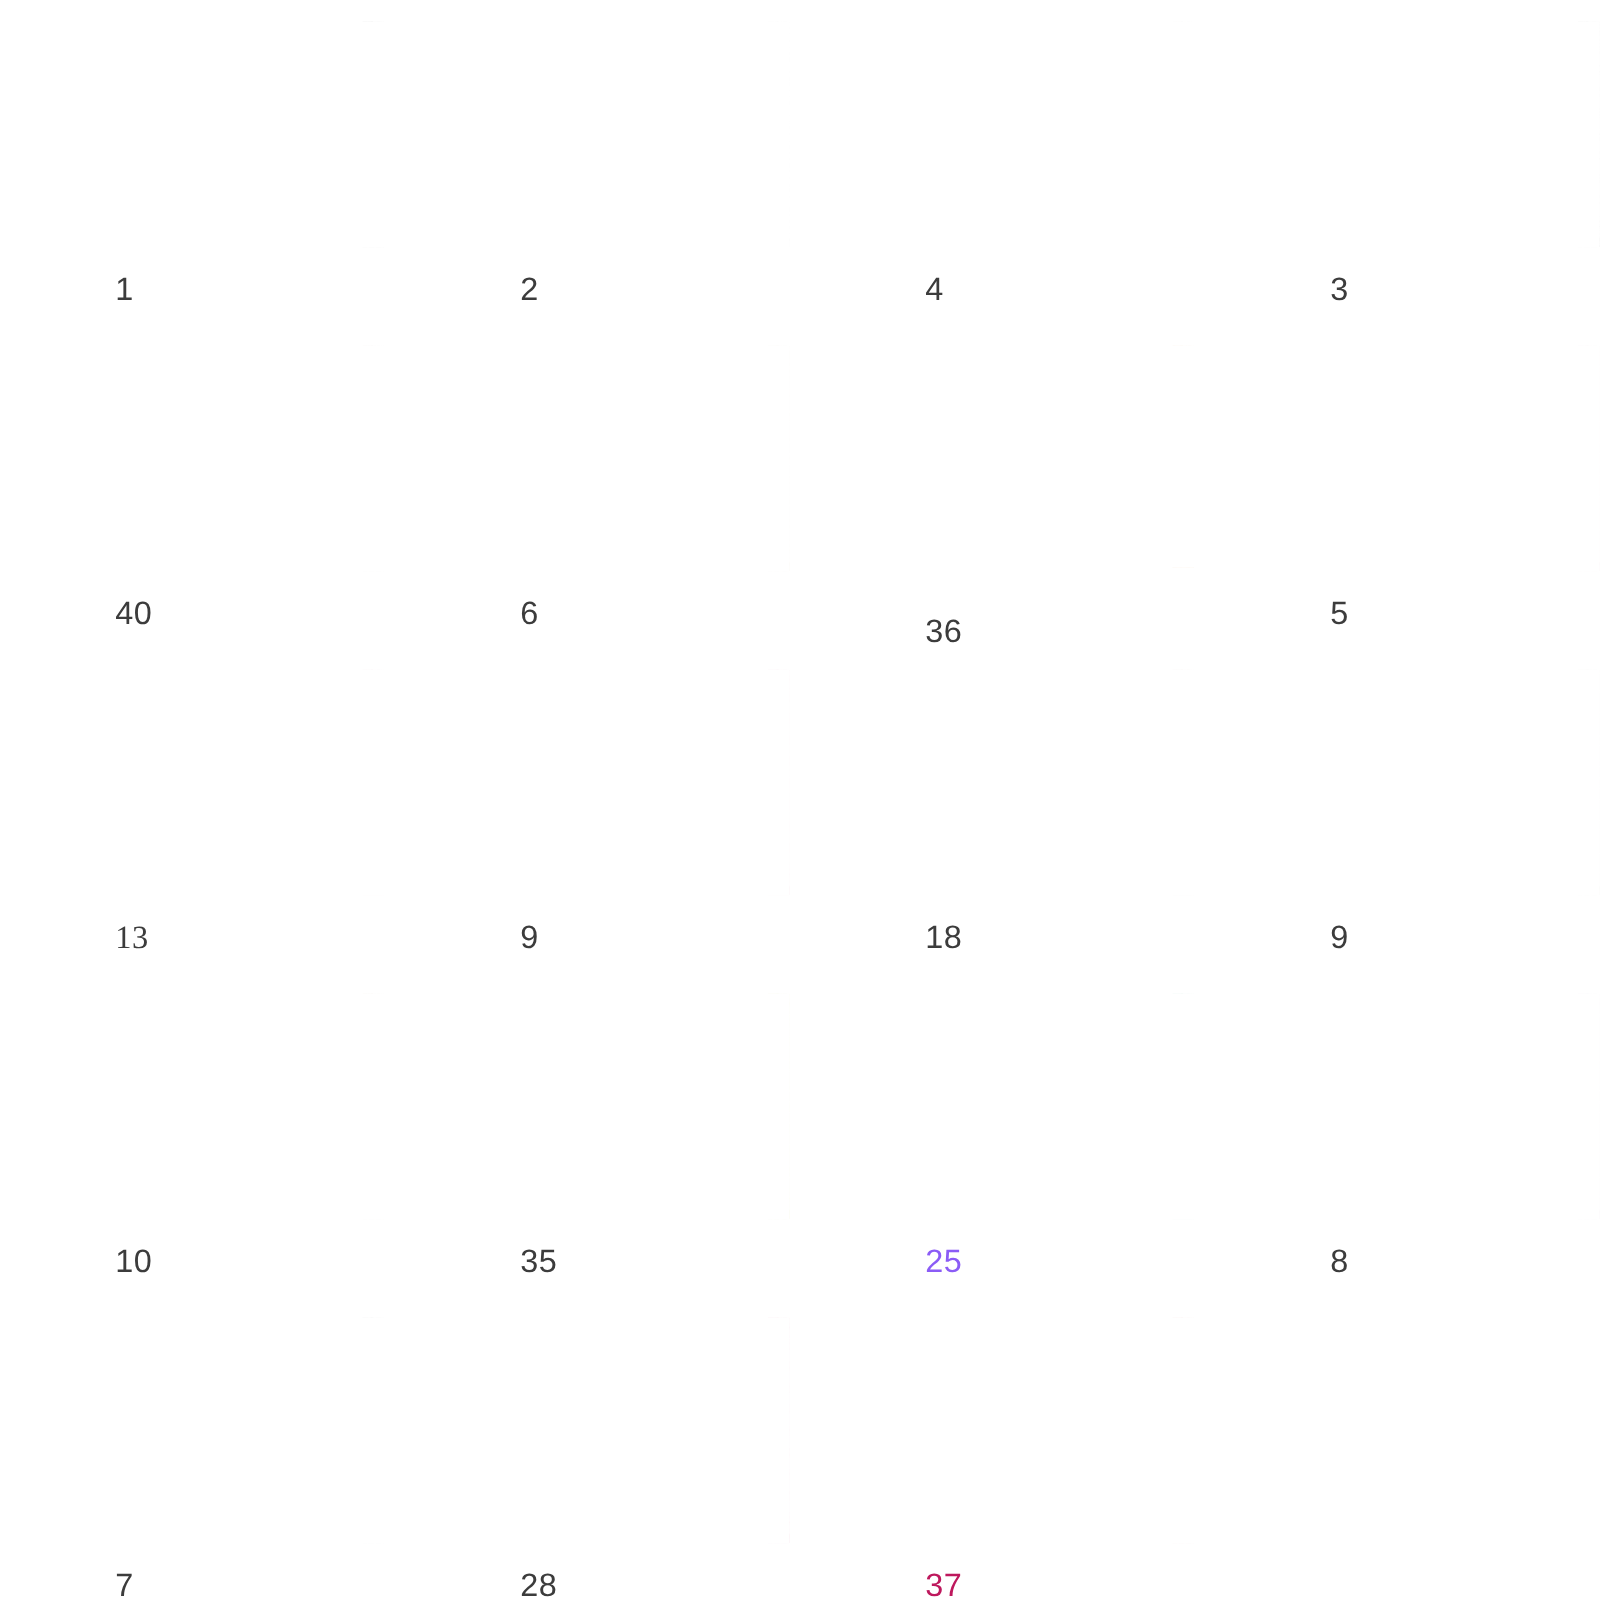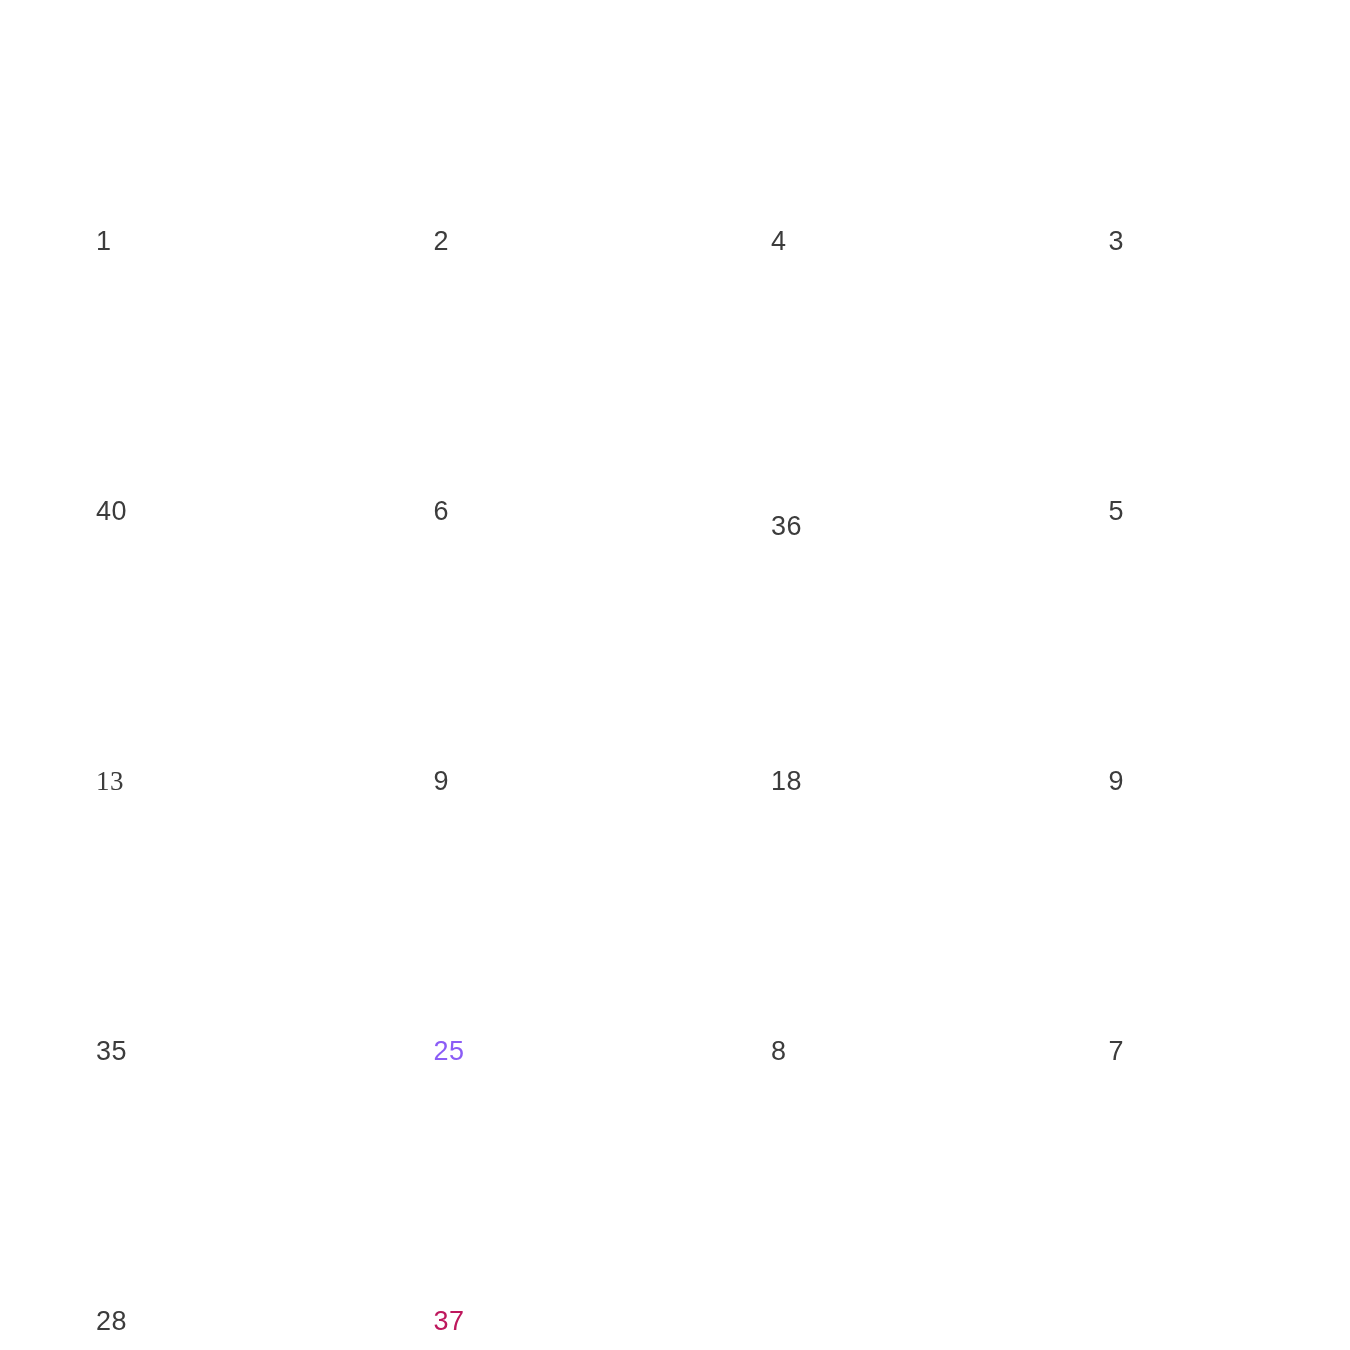--- a/index.html
+++ b/index.html
@@ -232,20 +232,26 @@
       <div class="swatch-label" style="color: rgb(60, 60, 60);">18</div>
     </div>
     <div class="swatch-cell">
       <div class="swatch-wrap">
         <div class="swatch" style="background: rgb(211, 220, 198);"></div>
       </div>
       <div class="swatch-label" style="color: rgb(60, 60, 60);">9</div>
     </div>
     <div class="swatch-cell">
       <div class="swatch-wrap">
+        <div class="swatch" style="background: rgb(204, 195, 137);"></div>
+      </div>
+      <div class="swatch-label" style="color: rgb(60, 60, 60);">10</div>
+    </div>
+    <div class="swatch-cell">
+      <div class="swatch-wrap">
         <div class="swatch" style="background: rgb(214, 231, 48);"></div>
       </div>
       <div class="swatch-label" style="color: rgb(60, 60, 60);">35</div>
     </div>
     <div class="swatch-cell">
       <div class="swatch-wrap">
         <div class="swatch" style="background: rgb(15, 171, 116);"></div>
       </div>
       <div class="swatch-label" style="color: #8b5cf6;">25</div>
     </div>

